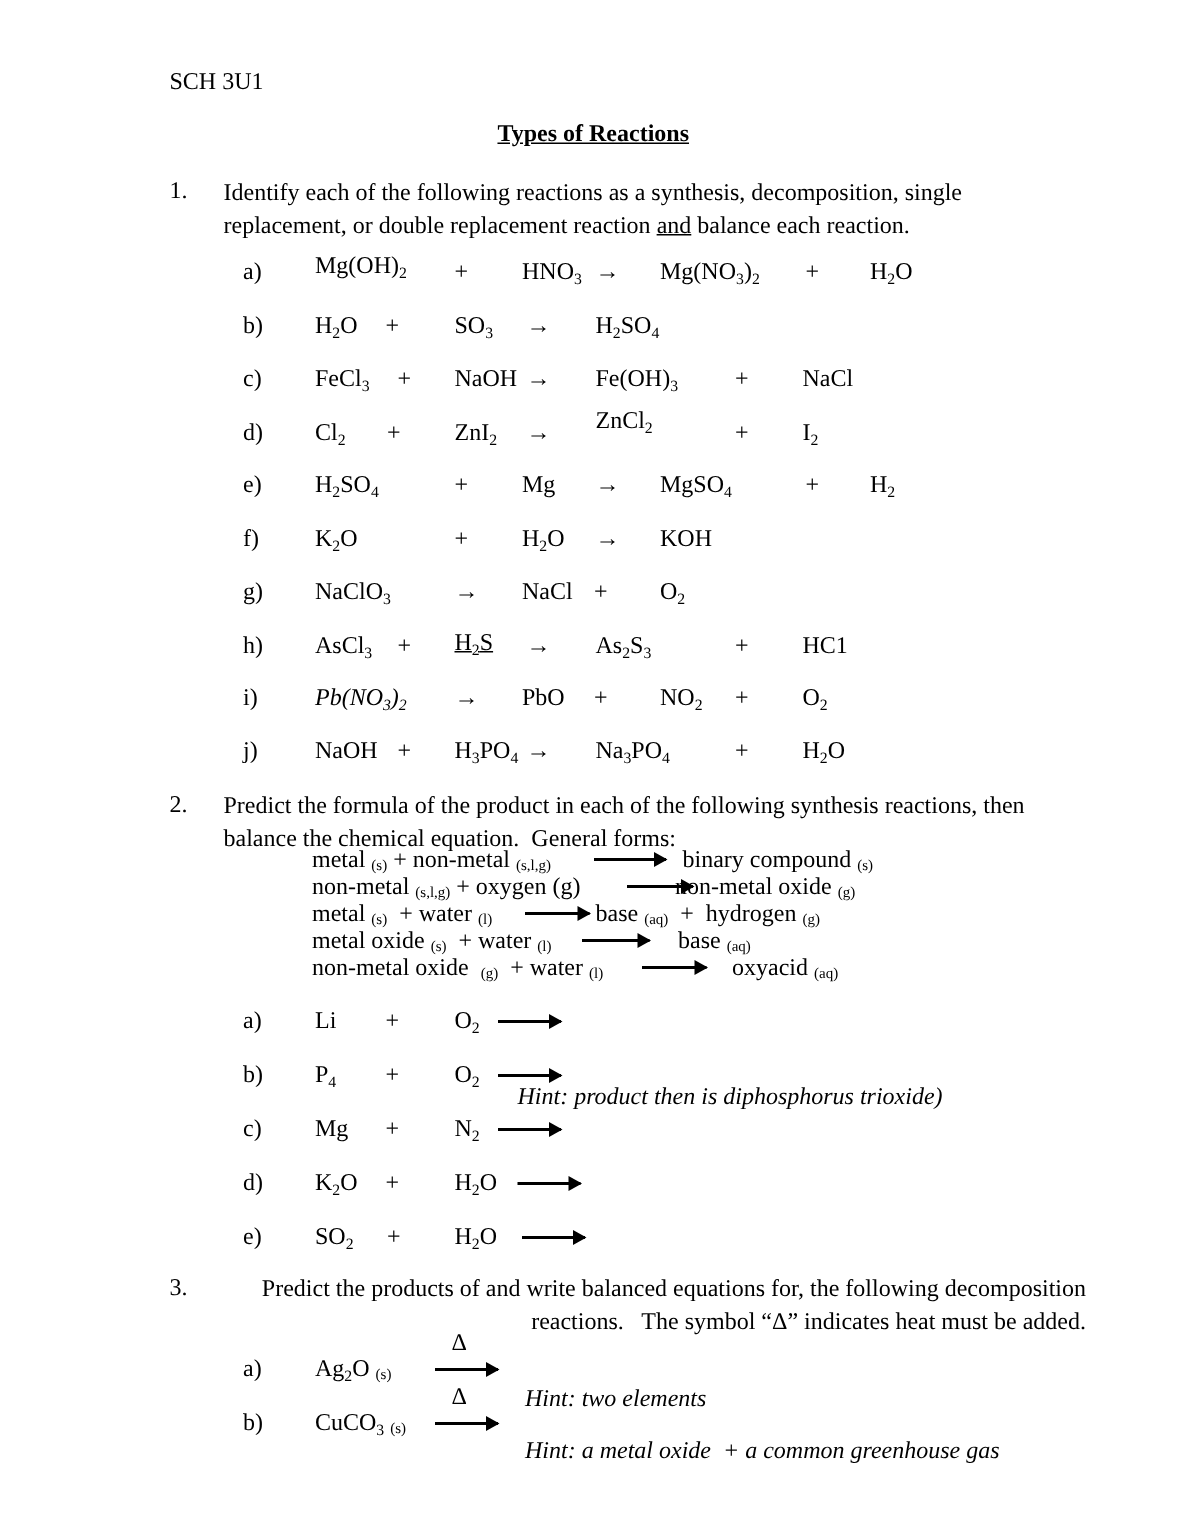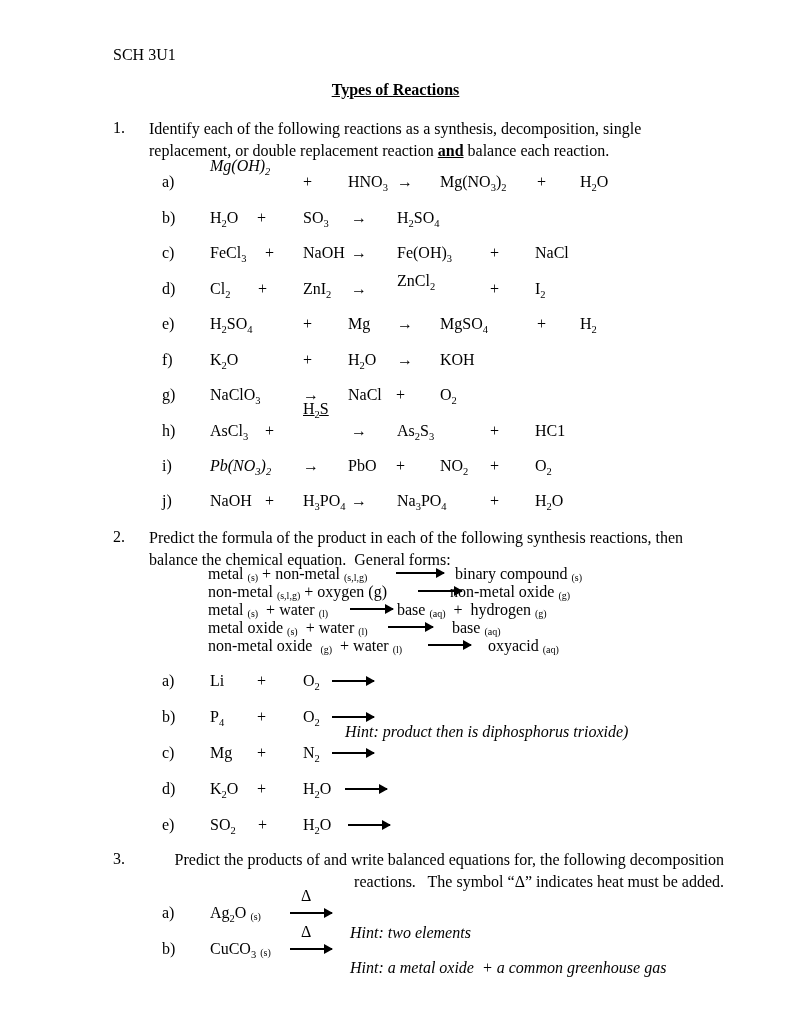--- a/index.html
+++ b/index.html
@@ -4,21 +4,21 @@
 <style>
   html,body { margin:0; padding:0; background:#ffffff; }
   .page {
     position:relative; width:791px; height:1024px; background:#ffffff;
     font-family:"Liberation Serif", serif; font-size:16px; color:#000000;
     overflow:hidden;
   }
   .abs { position:absolute; white-space:pre; line-height:19px; }
   .prompt { position:absolute; white-space:pre-wrap; line-height:22px; }
   .title { position:absolute; left:0; right:0; text-align:center; font-weight:bold; text-decoration:underline; }
-  .ul { text-decoration:underline;font-weight:bold; }
+  .ul { text-decoration:underline; }
   .hint { font-style:italic; }
   sub { font-size:10.5px; vertical-align:-3.5px; line-height:0; }
   .sm { font-size:10px; vertical-align:-2px; }
   .larrow { position:absolute; height:2px; background:#000; }
   .larrow::after {
     content:""; position:absolute; right:-1px; top:-4px; width:0; height:0;
     border-left:9px solid #000; border-top:5px solid transparent; border-bottom:5px solid transparent;
   }
 </style>
 </head>
@@ -38,21 +38,21 @@
 
   <span class="abs hint" style="left:345px; top:722px;">Hint: product then is diphosphorus trioxide)</span>
 
   <span class="abs" style="left:113px; top:849px;">3.</span>
   <div class="prompt" style="left:149px; top:849px; width:575px;text-align:right;">Predict the products of and write balanced equations for, the following decomposition reactions.   The symbol “Δ” indicates heat must be added.</div>
 
   <span class="abs hint" style="left:350px; top:923px;">Hint: two elements</span>
   <span class="abs hint" style="left:350px; top:958px;">Hint: a metal oxide  + a common greenhouse gas</span>
 
 <span class="abs" style="left: 162px; top: 172px;">a)</span>
-    <span class="abs" style="left: 210px; top: 156px; font-style: italic;">Mg(OH)<sub>2</sub></span>
+    <span class="abs" style="left: 210px; top: 168px;">Mg(OH)<sub>2</sub></span>
     <span class="abs" style="left: 303px; top: 172px;">+</span>
     <span class="abs" style="left: 348px; top: 172px;">HNO<sub>3</sub></span>
     <span class="abs" style="left: 397px; top: 172px;">→</span>
     <span class="abs" style="left: 440px; top: 172px;">Mg(NO<sub>3</sub>)<sub>2</sub></span>
     <span class="abs" style="left: 537px; top: 172px;">+</span>
     <span class="abs" style="left: 580px; top: 172px;">H<sub>2</sub>O</span>
     <span class="abs" style="left: 162px; top: 208px;">b)</span>
     <span class="abs" style="left: 210px; top: 208px;">H<sub>2</sub>O</span>
     <span class="abs" style="left: 257px; top: 208px;">+</span>
     <span class="abs" style="left: 303px; top: 208px;">SO<sub>3</sub></span>
@@ -90,21 +90,21 @@
     <span class="abs" style="left: 440px; top: 350px;">KOH</span>
     <span class="abs" style="left: 162px; top: 385px;">g)</span>
     <span class="abs" style="left: 210px; top: 385px;">NaClO<sub>3</sub></span>
     <span class="abs" style="left: 303px; top: 385px;">→</span>
     <span class="abs" style="left: 348px; top: 385px;">NaCl</span>
     <span class="abs" style="left: 396px; top: 385px;">+</span>
     <span class="abs" style="left: 440px; top: 385px;">O<sub>2</sub></span>
     <span class="abs" style="left: 162px; top: 421px;">h)</span>
     <span class="abs" style="left: 210px; top: 421px;">AsCl<sub>3</sub></span>
     <span class="abs" style="left: 265px; top: 421px;">+</span>
-    <span class="abs" style="left: 303px; top: 399px; text-decoration: underline;">H<sub>2</sub>S</span>
+    <span class="abs" style="left: 303px; top: 419px; text-decoration: underline;">H<sub>2</sub>S</span>
     <span class="abs" style="left: 351px; top: 421px;">→</span>
     <span class="abs" style="left: 397px; top: 421px;">As<sub>2</sub>S<sub>3</sub></span>
     <span class="abs" style="left: 490px; top: 421px;">+</span>
     <span class="abs" style="left: 535px; top: 421px;">HC1</span>
     <span class="abs" style="left: 162px; top: 456px;">i)</span>
     <span class="abs" style="left: 210px; top: 456px; font-style: italic;">Pb(NO<sub>3</sub>)<sub>2</sub></span>
     <span class="abs" style="left: 303px; top: 456px;">→</span>
     <span class="abs" style="left: 348px; top: 456px; text-align: right;">PbO</span>
     <span class="abs" style="left: 396px; top: 456px;">+</span>
     <span class="abs" style="left: 440px; top: 456px;">NO<sub>2</sub></span>

